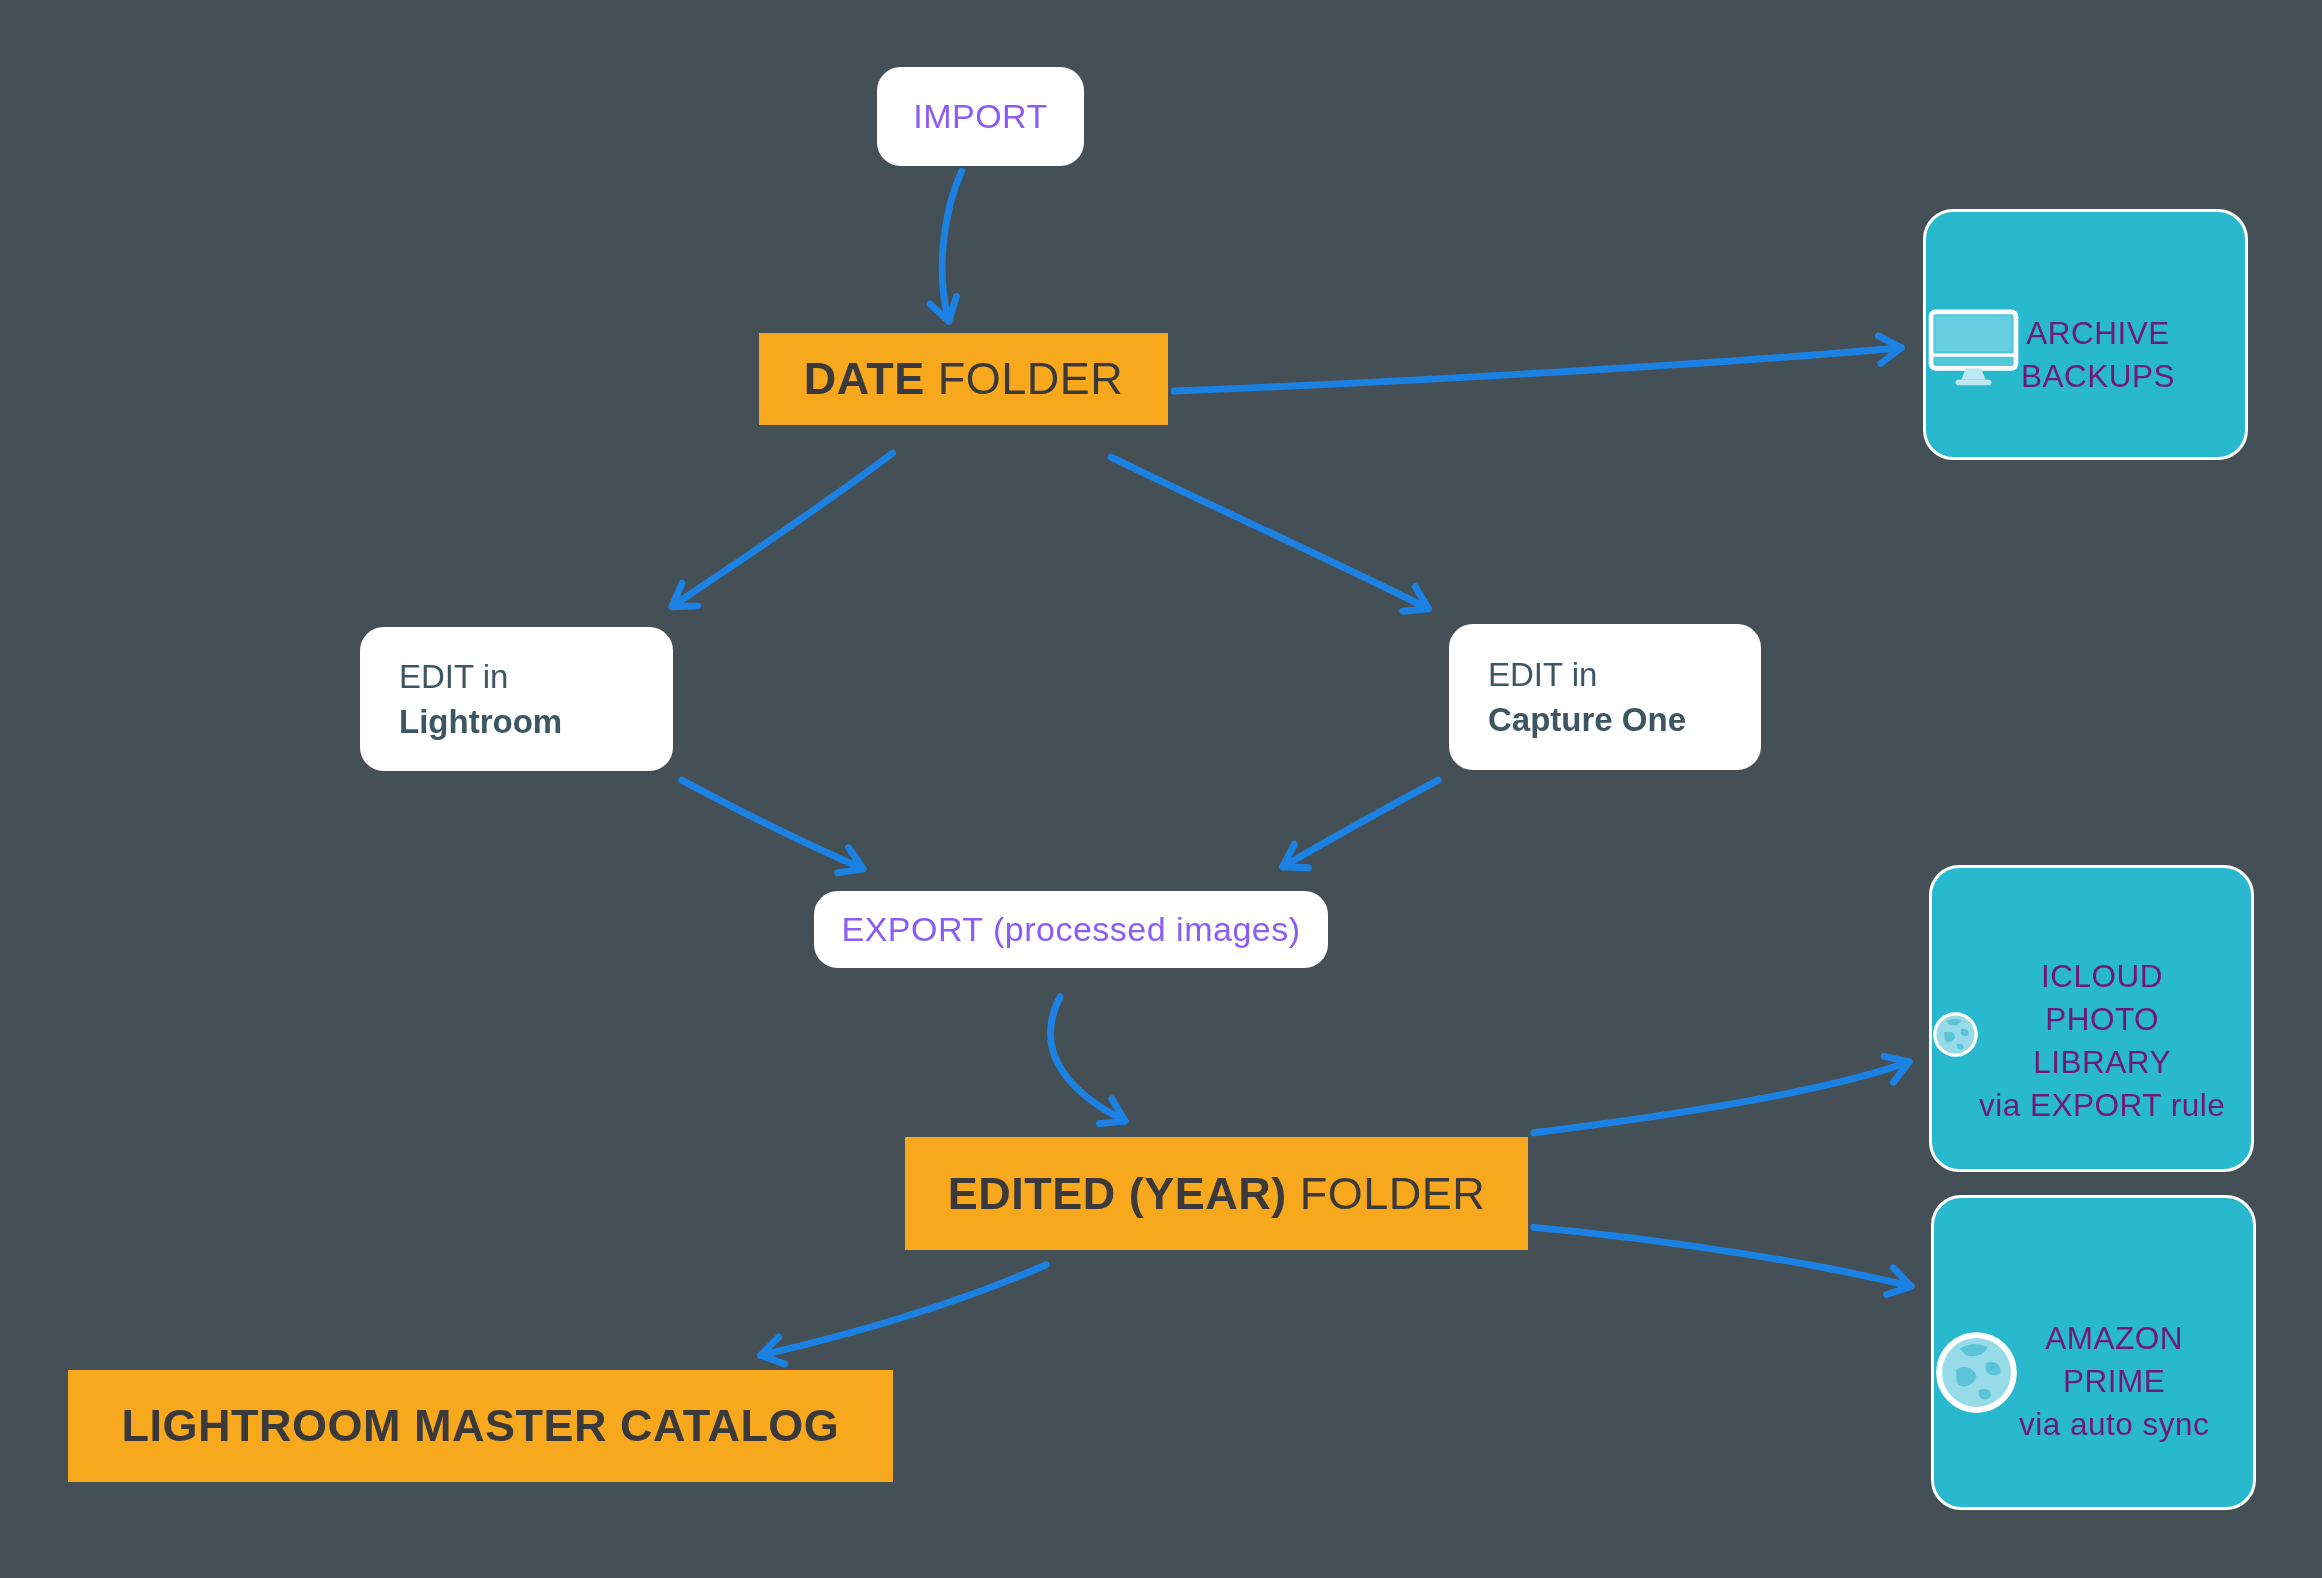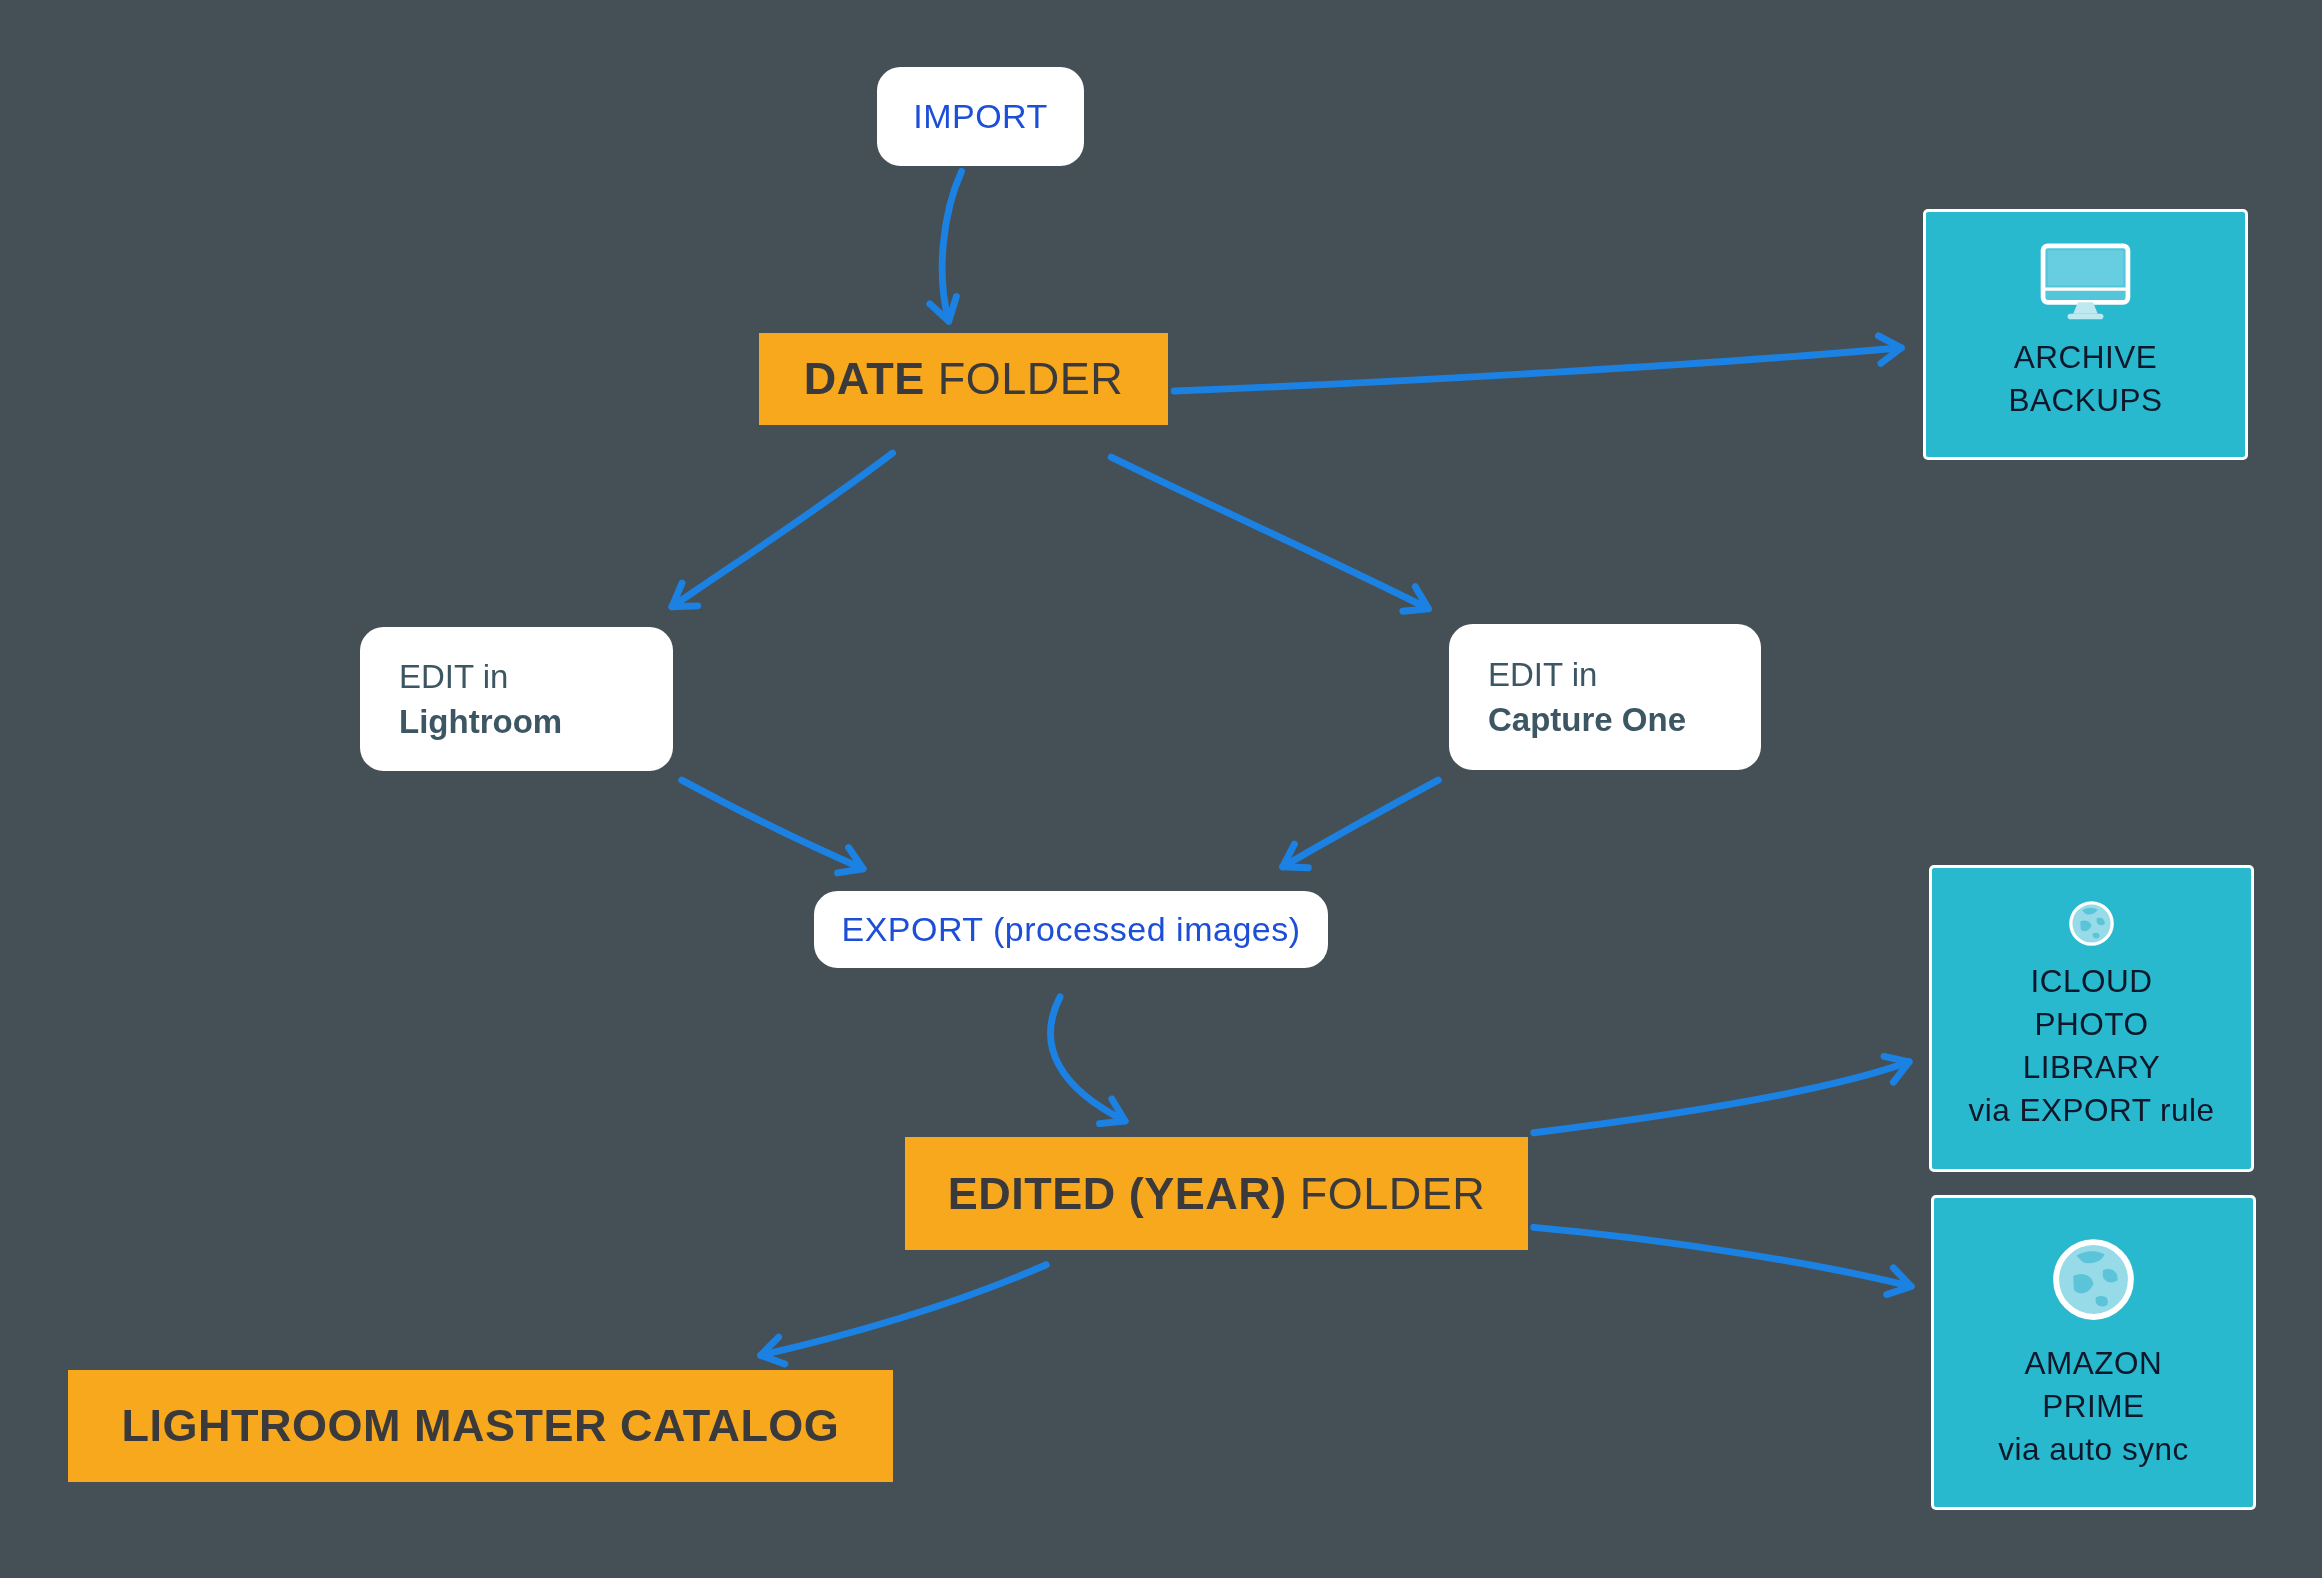--- a/index.html
+++ b/index.html
@@ -25,32 +25,32 @@
   .node {
     position: absolute;
     box-sizing: border-box;
     display: flex;
     align-items: center;
     justify-content: center;
   }
   .white-box {
     background: #ffffff;
     border-radius: 23.6px;
-    color: #1d4ed8;
+    color: #8b5cf6;
   }
   .orange-box {
     background: #F8A81C;
     color: #3A3A3C;
   }
   .cyan-box {
     background: #29B9CF;
     border: 3.9px solid #ffffff;
-    border-radius: 5px;
-    color: #0f172a;
-    flex-direction: column;
+    border-radius: 30px;
+    color: #701a75;
+    flex-direction: row;
     justify-content: flex-start;
   }
   .lbl-simple { font-size: 34px; letter-spacing: 0.5px; }
   .lbl-big { font-size: 45px; letter-spacing: 0.5px; white-space: pre; }
   .lbl-big .b, .bold { font-weight: bold; }
   .edit-box {
     justify-content: flex-start;
     padding-left: 39px;
     color: #3D5663;
   }

